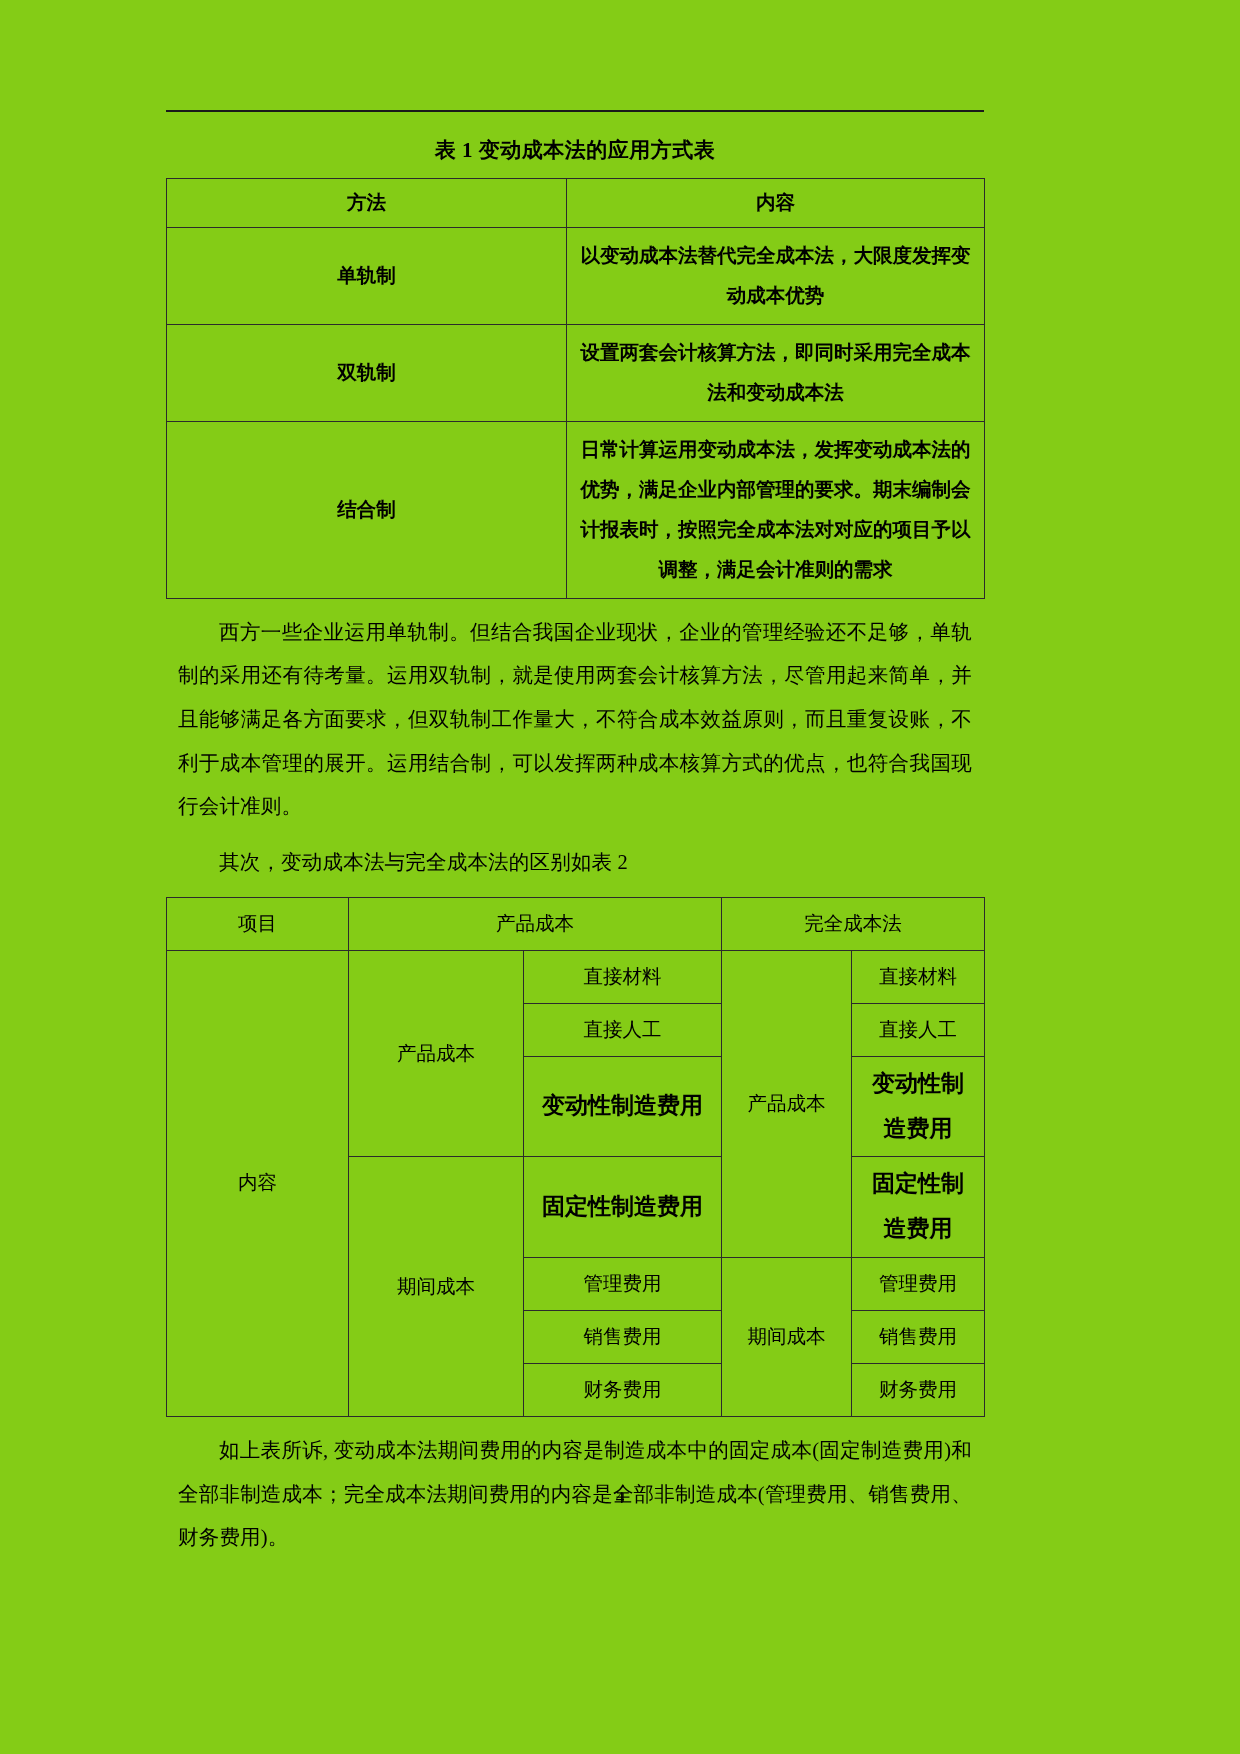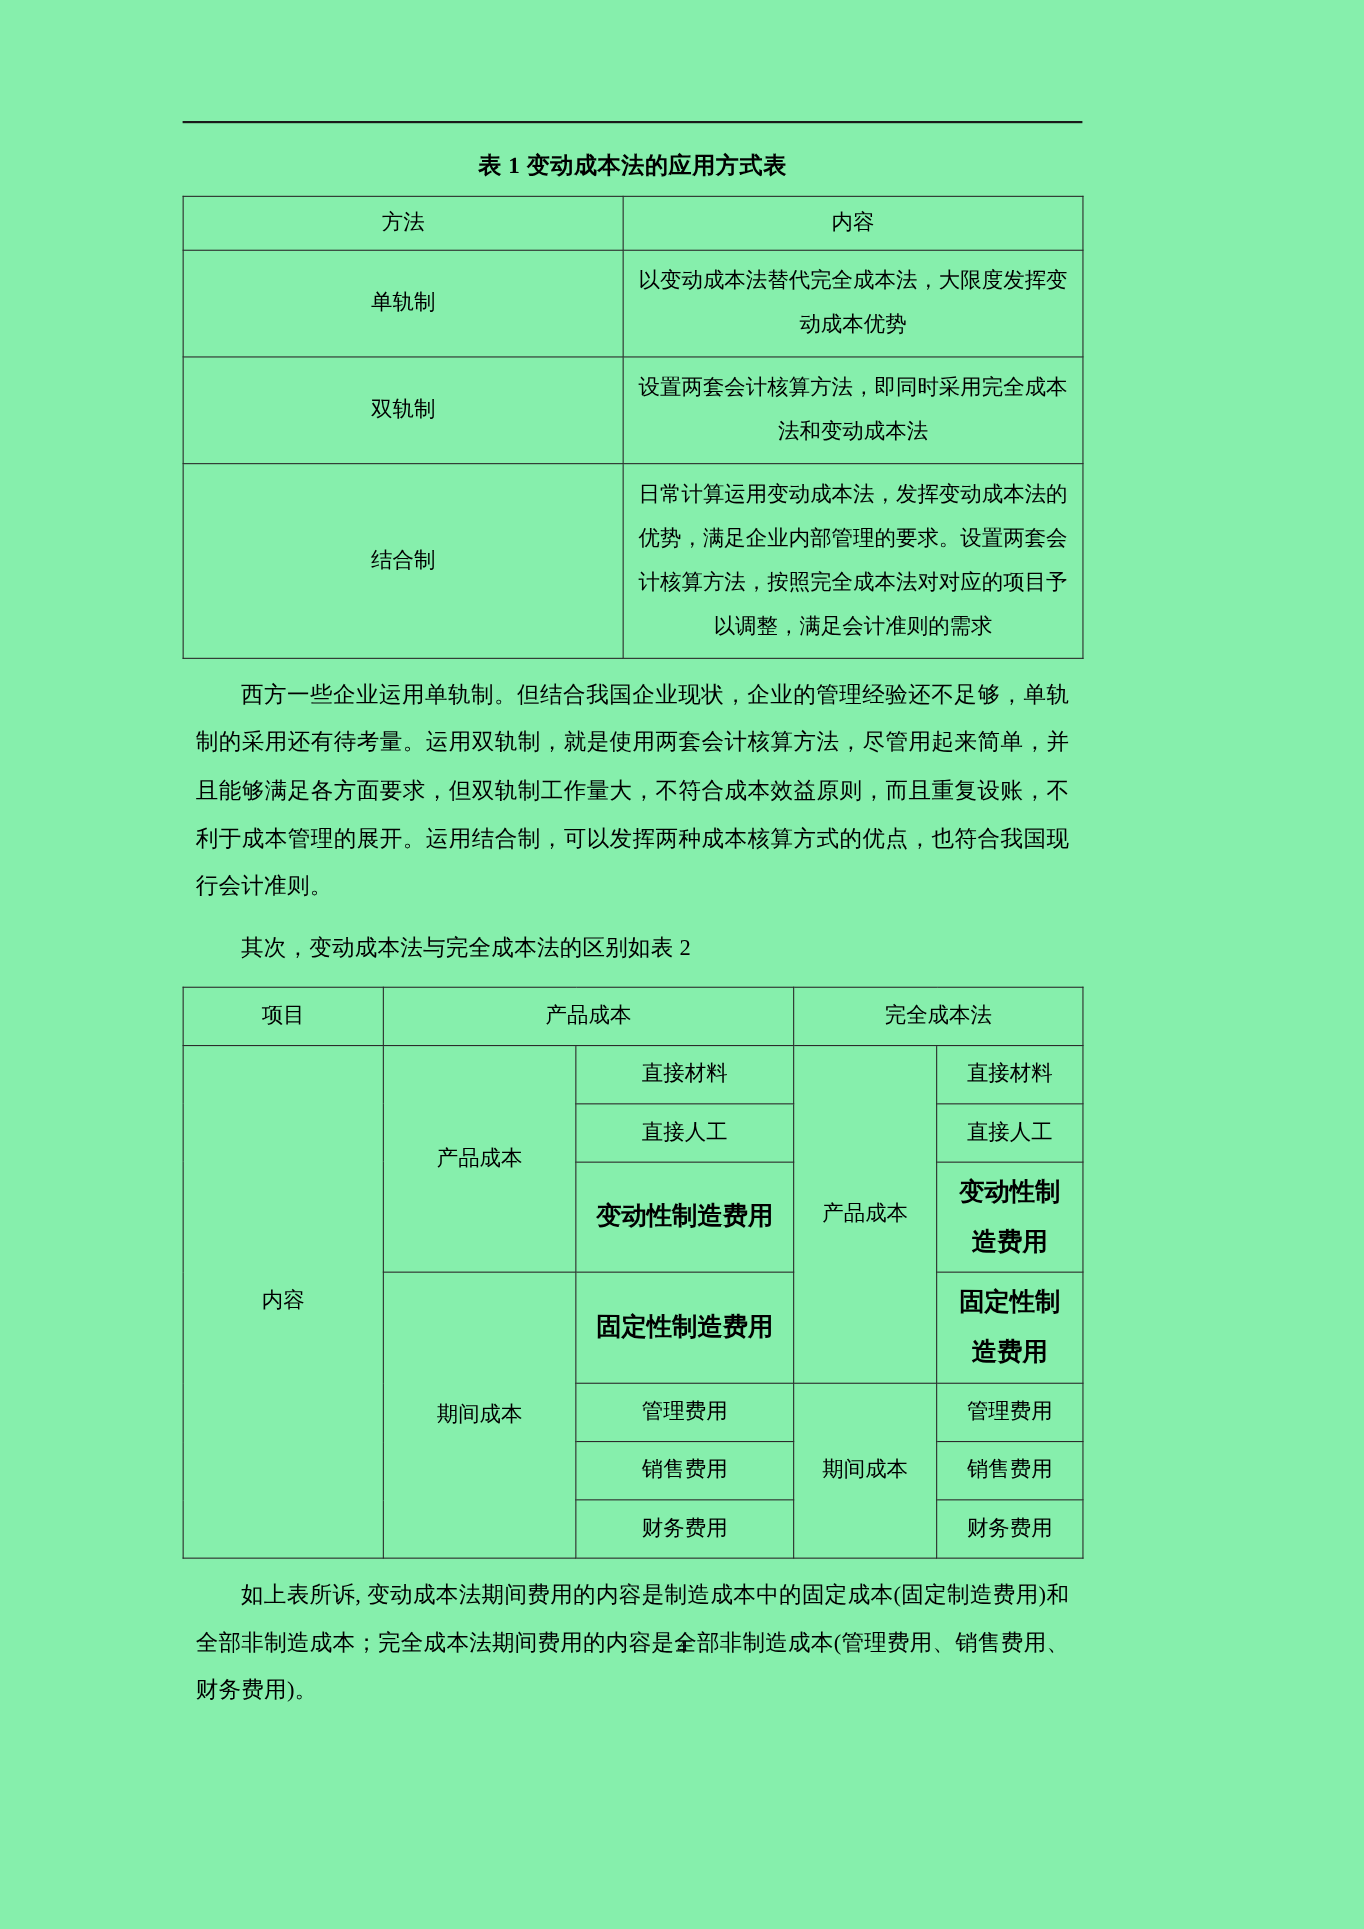--- a/index.html
+++ b/index.html
@@ -9,21 +9,21 @@
   }
   body {
     font-family: "Liberation Serif", "DejaVu Serif", serif;
     color: #000000;
   }
   .page {
     position: relative;
     width: 1240px;
     height: 1754px;
     margin: 0 auto;
-    background: #86efac;
+    background: #84cc16;
     box-sizing: border-box;
     overflow: hidden;
   }
   .content {
     position: absolute;
     left: 166px;
     top: 0;
     width: 818px;
   }
 
@@ -56,21 +56,21 @@
     padding: 5px 10px;
     vertical-align: middle;
   }
   td.c { text-align: center; }
   td.l { text-align: center; padding-left: 14px; padding-right: 10px;}
 
   
   .t1 col.m { width: 400px; }
   .t1 col.n { width: 418px; }
 
-  .t1 td { height: 38px; }
+  .t1 td { height: 38px; font-weight: bold; }
   .t1 td.l { line-height: 2.05; padding-top: 8px; padding-bottom: 8px; }
 
   
   .t2 col.a { width: 182px; }
   .t2 col.b { width: 175px; }
   .t2 col.c2 { width: 198px; }
   .t2 col.d { width: 130px; }
   .t2 col.e { width: 133px; }
   .t2 td {
     height: 42px;
@@ -124,21 +124,21 @@
         <tr>
           <td class="c">单轨制</td>
           <td class="l">以变动成本法替代完全成本法，大限度发挥变动成本优势</td>
         </tr>
         <tr>
           <td class="c">双轨制</td>
           <td class="l">设置两套会计核算方法，即同时采用完全成本法和变动成本法</td>
         </tr>
         <tr>
           <td class="c">结合制</td>
-          <td class="l">日常计算运用变动成本法，发挥变动成本法的优势，满足企业内部管理的要求。设置两套会计核算方法，按照完全成本法对对应的项目予以调整，满足会计准则的需求</td>
+          <td class="l">日常计算运用变动成本法，发挥变动成本法的优势，满足企业内部管理的要求。期末编制会计报表时，按照完全成本法对对应的项目予以调整，满足会计准则的需求</td>
         </tr>
       </tbody>
     </table>
 
     <p class="para after-table">西方一些企业运用单轨制。但结合我国企业现状，企业的管理经验还不足够，单轨制的采用还有待考量。运用双轨制，就是使用两套会计核算方法，尽管用起来简单，并且能够满足各方面要求，但双轨制工作量大，不符合成本效益原则，而且重复设账，不利于成本管理的展开。运用结合制，可以发挥两种成本核算方式的优点，也符合我国现行会计准则。</p>
 
     <p class="para tight before-title">其次，变动成本法与完全成本法的区别如表 2</p>
 
 
     <table class="doc-table t2">

